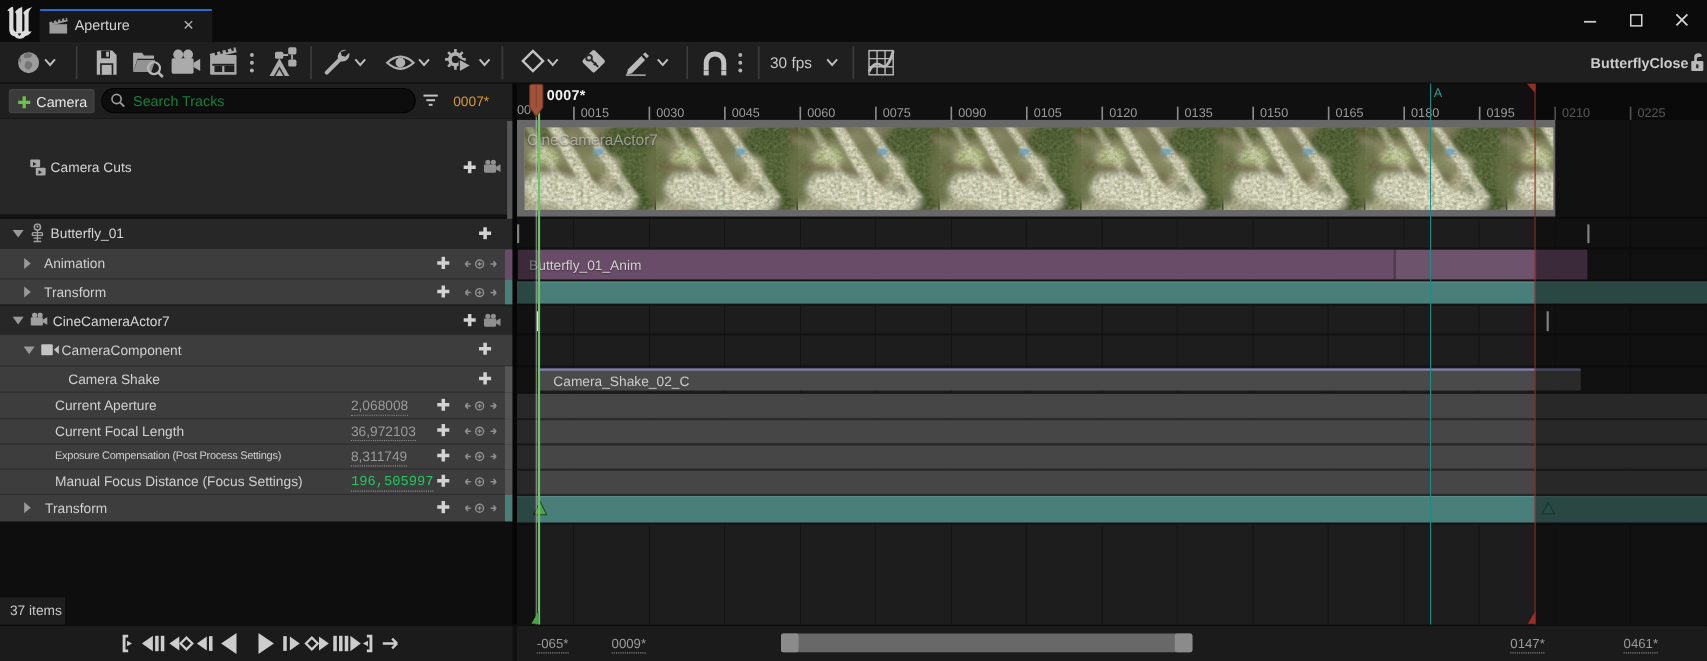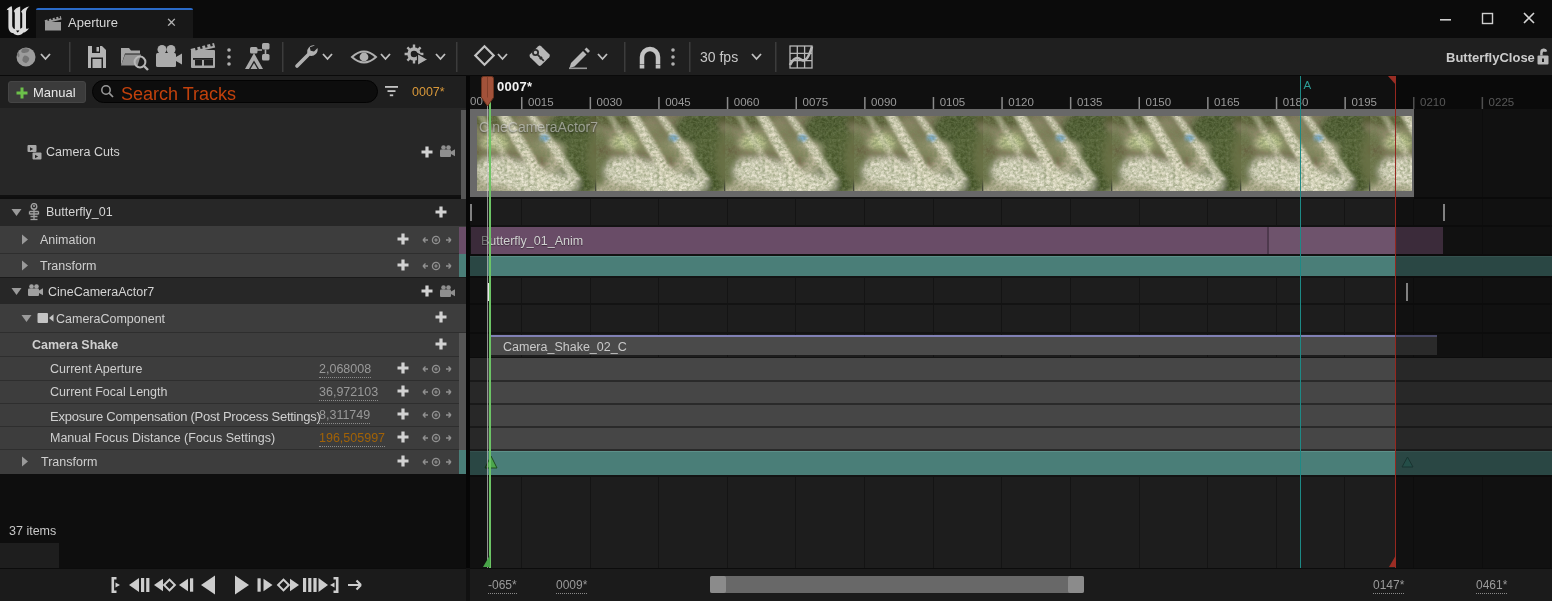--- a/index.html
+++ b/index.html
@@ -164,27 +164,27 @@
     <path d="M1540.2,17.5 v-3.4 a3.6,3.6 0 0 1 7.1,-0.9 l-2.3,0.7 a1.7,1.7 0 0 0 -2.4,1.3 v2.3 Z"></path>
     <rect x="1542" y="20.5" width="2" height="3.5" fill="#1f1f1f"></rect>
   </g>
 </svg>
 
 <div class="abs" style="left:0;top:76px;width:466px;height:32px;background:#1f1f1f;"></div>
 <div class="abs" style="left:8px;top:81px;width:78px;height:22px;background:#3b3b3b;border-radius:3px;border:1px solid #454545;"></div>
 <svg class="abs" style="left:16px;top:86.5px;" width="12" height="12" viewBox="0 0 12 12">
       <path d="M6,0.5 V11.5 M0.5,6 H11.5" stroke="#6cc04a" stroke-width="3"></path>
     </svg>
-<div class="abs" style="left:33px;top:85px;color:#e8e8e8;font-size:13px;">Manual</div>
+<div class="abs" style="left:33px;top:85px;color:#e8e8e8;font-size:13px;">Camera</div>
 <div class="abs" style="left:92px;top:80px;width:286px;height:23px;background:#0d0d0d;border:1px solid #030303;border-radius:12px;"></div>
 <svg class="abs" style="left:100px;top:84px;" width="15" height="15" viewBox="0 0 15 15">
   <circle cx="6" cy="6" r="4.2" fill="none" stroke="#9a9a9a" stroke-width="1.5"></circle>
   <path d="M9.2,9.2 L13,13" stroke="#9a9a9a" stroke-width="1.7"></path>
 </svg>
-<div class="abs" style="left:121px;top:84px;color:#c2410c;font-size:18px;">Search Tracks</div>
+<div class="abs" style="left:121px;top:84px;color:#15803d;font-size:13px;">Search Tracks</div>
 <svg class="abs" style="left:384px;top:85px;" width="16" height="13" viewBox="0 0 16 13">
   <rect x="1" y="1" width="13" height="1.8" fill="#c4c4c4"></rect>
   <rect x="3.5" y="5.2" width="8" height="1.8" fill="#c4c4c4"></rect>
   <rect x="5.8" y="9.4" width="3.4" height="1.8" fill="#c4c4c4"></rect>
 </svg>
 <div class="abs" style="left:412px;top:85px;color:#d8983a;font-size:12.5px;">0007*</div>
 
 <div class="abs" style="left:0;top:108px;width:466px;height:460px;background:#0e0e0e;"></div>
 
 <div class="abs" style="left:0;top:108px;width:466px;height:89px;background:#272727;border-bottom:2px solid #101010;"></div>
@@ -280,21 +280,21 @@
 <svg class="abs" style="left:37px;top:312px;" width="17" height="12" viewBox="0 0 17 12">
   <rect x="0.5" y="1" width="10.5" height="10" rx="1" fill="#c4c4c4"></rect>
   <path d="M12,6 l4.5,-3.8 v7.6 Z" fill="#c4c4c4"></path>
 </svg>
 <div class="abs txt" style="left:56px;top:312px;">CameraComponent</div>
 <svg class="abs" style="left:435px;top:311px;" width="12" height="12" viewBox="0 0 12 12">
       <path d="M6,0.5 V11.5 M0.5,6 H11.5" stroke="#d2d2d2" stroke-width="3.2"></path>
     </svg>
 
 <div class="abs" style="left:0;top:333px;width:466px;height:24px;background:#3d3d3d;border-bottom:1px solid #2e2e2e;"></div>
-<div class="abs txt" style="left:32px;top:338px;font-weight:bold;">Camera Shake</div>
+<div class="abs txt" style="left:62px;top:338px;">Camera Shake</div>
 <svg class="abs" style="left:435px;top:338px;" width="12" height="12" viewBox="0 0 12 12">
       <path d="M6,0.5 V11.5 M0.5,6 H11.5" stroke="#d2d2d2" stroke-width="3.2"></path>
     </svg>
 <div class="abs" style="left:459px;top:333px;width:7px;height:24px;background:#555555;"></div>
 
 <div class="abs" style="left:0;top:357px;width:466px;height:24px;background:#3d3d3d;border-bottom:1px solid #2e2e2e;"></div>
 <div class="abs txt" style="left:50px;top:362px;text-align:right;">Current Aperture</div>
 <div class="abs" style="left:319px;top:362px;color:#999999;font-size:12.5px;border-bottom:1px dotted #8a8a8a;padding-bottom:1px;">2,068008</div>
 <svg class="abs" style="left:397px;top:362px;" width="12" height="12" viewBox="0 0 12 12">
       <path d="M6,0.5 V11.5 M0.5,6 H11.5" stroke="#d2d2d2" stroke-width="3.2"></path>
@@ -313,35 +313,35 @@
       <path d="M6,0.5 V11.5 M0.5,6 H11.5" stroke="#d2d2d2" stroke-width="3.2"></path>
     </svg>
 <svg class="abs" style="left:421px;top:386px;" width="32" height="12" viewBox="0 0 32 12">
   <path d="M7,6 h-5 m0,0 l2.5,-2.5 m-2.5,2.5 l2.5,2.5" stroke="#909090" stroke-width="1.4" fill="none"></path>
   <circle cx="15" cy="6" r="3.6" fill="none" stroke="#909090" stroke-width="1.3"></circle>
   <path d="M15,4.2 v3.6 M13.2,6 h3.6" stroke="#909090" stroke-width="1.2"></path>
   <path d="M25,6 h5 m0,0 l-2.5,-2.5 m2.5,2.5 l-2.5,2.5" stroke="#909090" stroke-width="1.4" fill="none"></path>
 </svg>
 <div class="abs" style="left:459px;top:381px;width:7px;height:23px;background:#555555;"></div>
 <div class="abs" style="left:0;top:404px;width:466px;height:23px;background:#3d3d3d;border-bottom:1px solid #2e2e2e;"></div>
-<div class="abs txt" style="left:50px;top:409px;font-size:13px;letter-spacing:-0.25px;">Exposure Compensation (Post Process Settings)</div>
+<div class="abs txt" style="left:50px;top:409px;font-size:10px;letter-spacing:-0.25px;">Exposure Compensation (Post Process Settings)</div>
 <div class="abs" style="left:319px;top:408px;color:#999999;font-size:12.5px;border-bottom:1px dotted #8a8a8a;padding-bottom:1px;">8,311749</div>
 <svg class="abs" style="left:397px;top:408px;" width="12" height="12" viewBox="0 0 12 12">
       <path d="M6,0.5 V11.5 M0.5,6 H11.5" stroke="#d2d2d2" stroke-width="3.2"></path>
     </svg>
 <svg class="abs" style="left:421px;top:409px;" width="32" height="12" viewBox="0 0 32 12">
   <path d="M7,6 h-5 m0,0 l2.5,-2.5 m-2.5,2.5 l2.5,2.5" stroke="#909090" stroke-width="1.4" fill="none"></path>
   <circle cx="15" cy="6" r="3.6" fill="none" stroke="#909090" stroke-width="1.3"></circle>
   <path d="M15,4.2 v3.6 M13.2,6 h3.6" stroke="#909090" stroke-width="1.2"></path>
   <path d="M25,6 h5 m0,0 l-2.5,-2.5 m2.5,2.5 l-2.5,2.5" stroke="#909090" stroke-width="1.4" fill="none"></path>
 </svg>
 <div class="abs" style="left:459px;top:404px;width:7px;height:23px;background:#555555;"></div>
 <div class="abs" style="left:0;top:427px;width:466px;height:23px;background:#3d3d3d;border-bottom:1px solid #2e2e2e;"></div>
 <div class="abs txt" style="left:50px;top:431px;">Manual Focus Distance (Focus Settings)</div>
-<div class="abs" style="left:319px;top:431px;color:#a16207;font-size:12.5px;border-bottom:1px dotted #8a8a8a;padding-bottom:1px;">196,505997</div>
+<div class="abs" style="left:319px;top:431px;color:#22c55e;font-size:12.5px;border-bottom:1px dotted #8a8a8a;padding-bottom:1px;font-family:Liberation Mono, monospace;">196,505997</div>
 <svg class="abs" style="left:397px;top:431px;" width="12" height="12" viewBox="0 0 12 12">
       <path d="M6,0.5 V11.5 M0.5,6 H11.5" stroke="#d2d2d2" stroke-width="3.2"></path>
     </svg>
 <svg class="abs" style="left:421px;top:432px;" width="32" height="12" viewBox="0 0 32 12">
   <path d="M7,6 h-5 m0,0 l2.5,-2.5 m-2.5,2.5 l2.5,2.5" stroke="#909090" stroke-width="1.4" fill="none"></path>
   <circle cx="15" cy="6" r="3.6" fill="none" stroke="#909090" stroke-width="1.3"></circle>
   <path d="M15,4.2 v3.6 M13.2,6 h3.6" stroke="#909090" stroke-width="1.2"></path>
   <path d="M25,6 h5 m0,0 l-2.5,-2.5 m2.5,2.5 l-2.5,2.5" stroke="#909090" stroke-width="1.4" fill="none"></path>
 </svg>
 <div class="abs" style="left:459px;top:427px;width:7px;height:23px;background:#555555;"></div>
@@ -358,21 +358,21 @@
   <path d="M7,6 h-5 m0,0 l2.5,-2.5 m-2.5,2.5 l2.5,2.5" stroke="#909090" stroke-width="1.4" fill="none"></path>
   <circle cx="15" cy="6" r="3.6" fill="none" stroke="#909090" stroke-width="1.3"></circle>
   <path d="M15,4.2 v3.6 M13.2,6 h3.6" stroke="#909090" stroke-width="1.2"></path>
   <path d="M25,6 h5 m0,0 l-2.5,-2.5 m2.5,2.5 l-2.5,2.5" stroke="#909090" stroke-width="1.4" fill="none"></path>
 </svg>
 <div class="abs" style="left:459px;top:450px;width:7px;height:24px;background:#4a7e78;"></div>
 
 <div class="abs" style="left:461px;top:110px;width:4.5px;height:89px;background:#565656;"></div>
 
 <div class="abs" style="left:0;top:543px;width:59px;height:25px;background:#1e1e1e;"></div>
-<div class="abs" style="left:9px;top:524px;color:#c8c8c8;font-size:12.5px;">37 items</div>
+<div class="abs" style="left:9px;top:548px;color:#c8c8c8;font-size:12.5px;">37 items</div>
 
 <div class="abs" style="left:466px;top:76px;width:4px;height:492px;background:#060606;"></div>
 
 <div class="abs" style="left:470px;top:76px;width:1082px;height:33px;background:#101010;"></div>
 
 <div class="abs" style="left:470px;top:109px;width:1082px;height:459px;background:#1d1d1d;"></div>
 
 <div class="abs" style="left:470px;top:109px;width:1082px;height:459px;background:repeating-linear-gradient(to right,#141414 0 1px,transparent 1px 68.62px);background-position:51px 0;"></div>
 
 <div class="abs" style="left:470px;top:95px;color:#9a9a9a;font-size:11.5px;">00</div>

